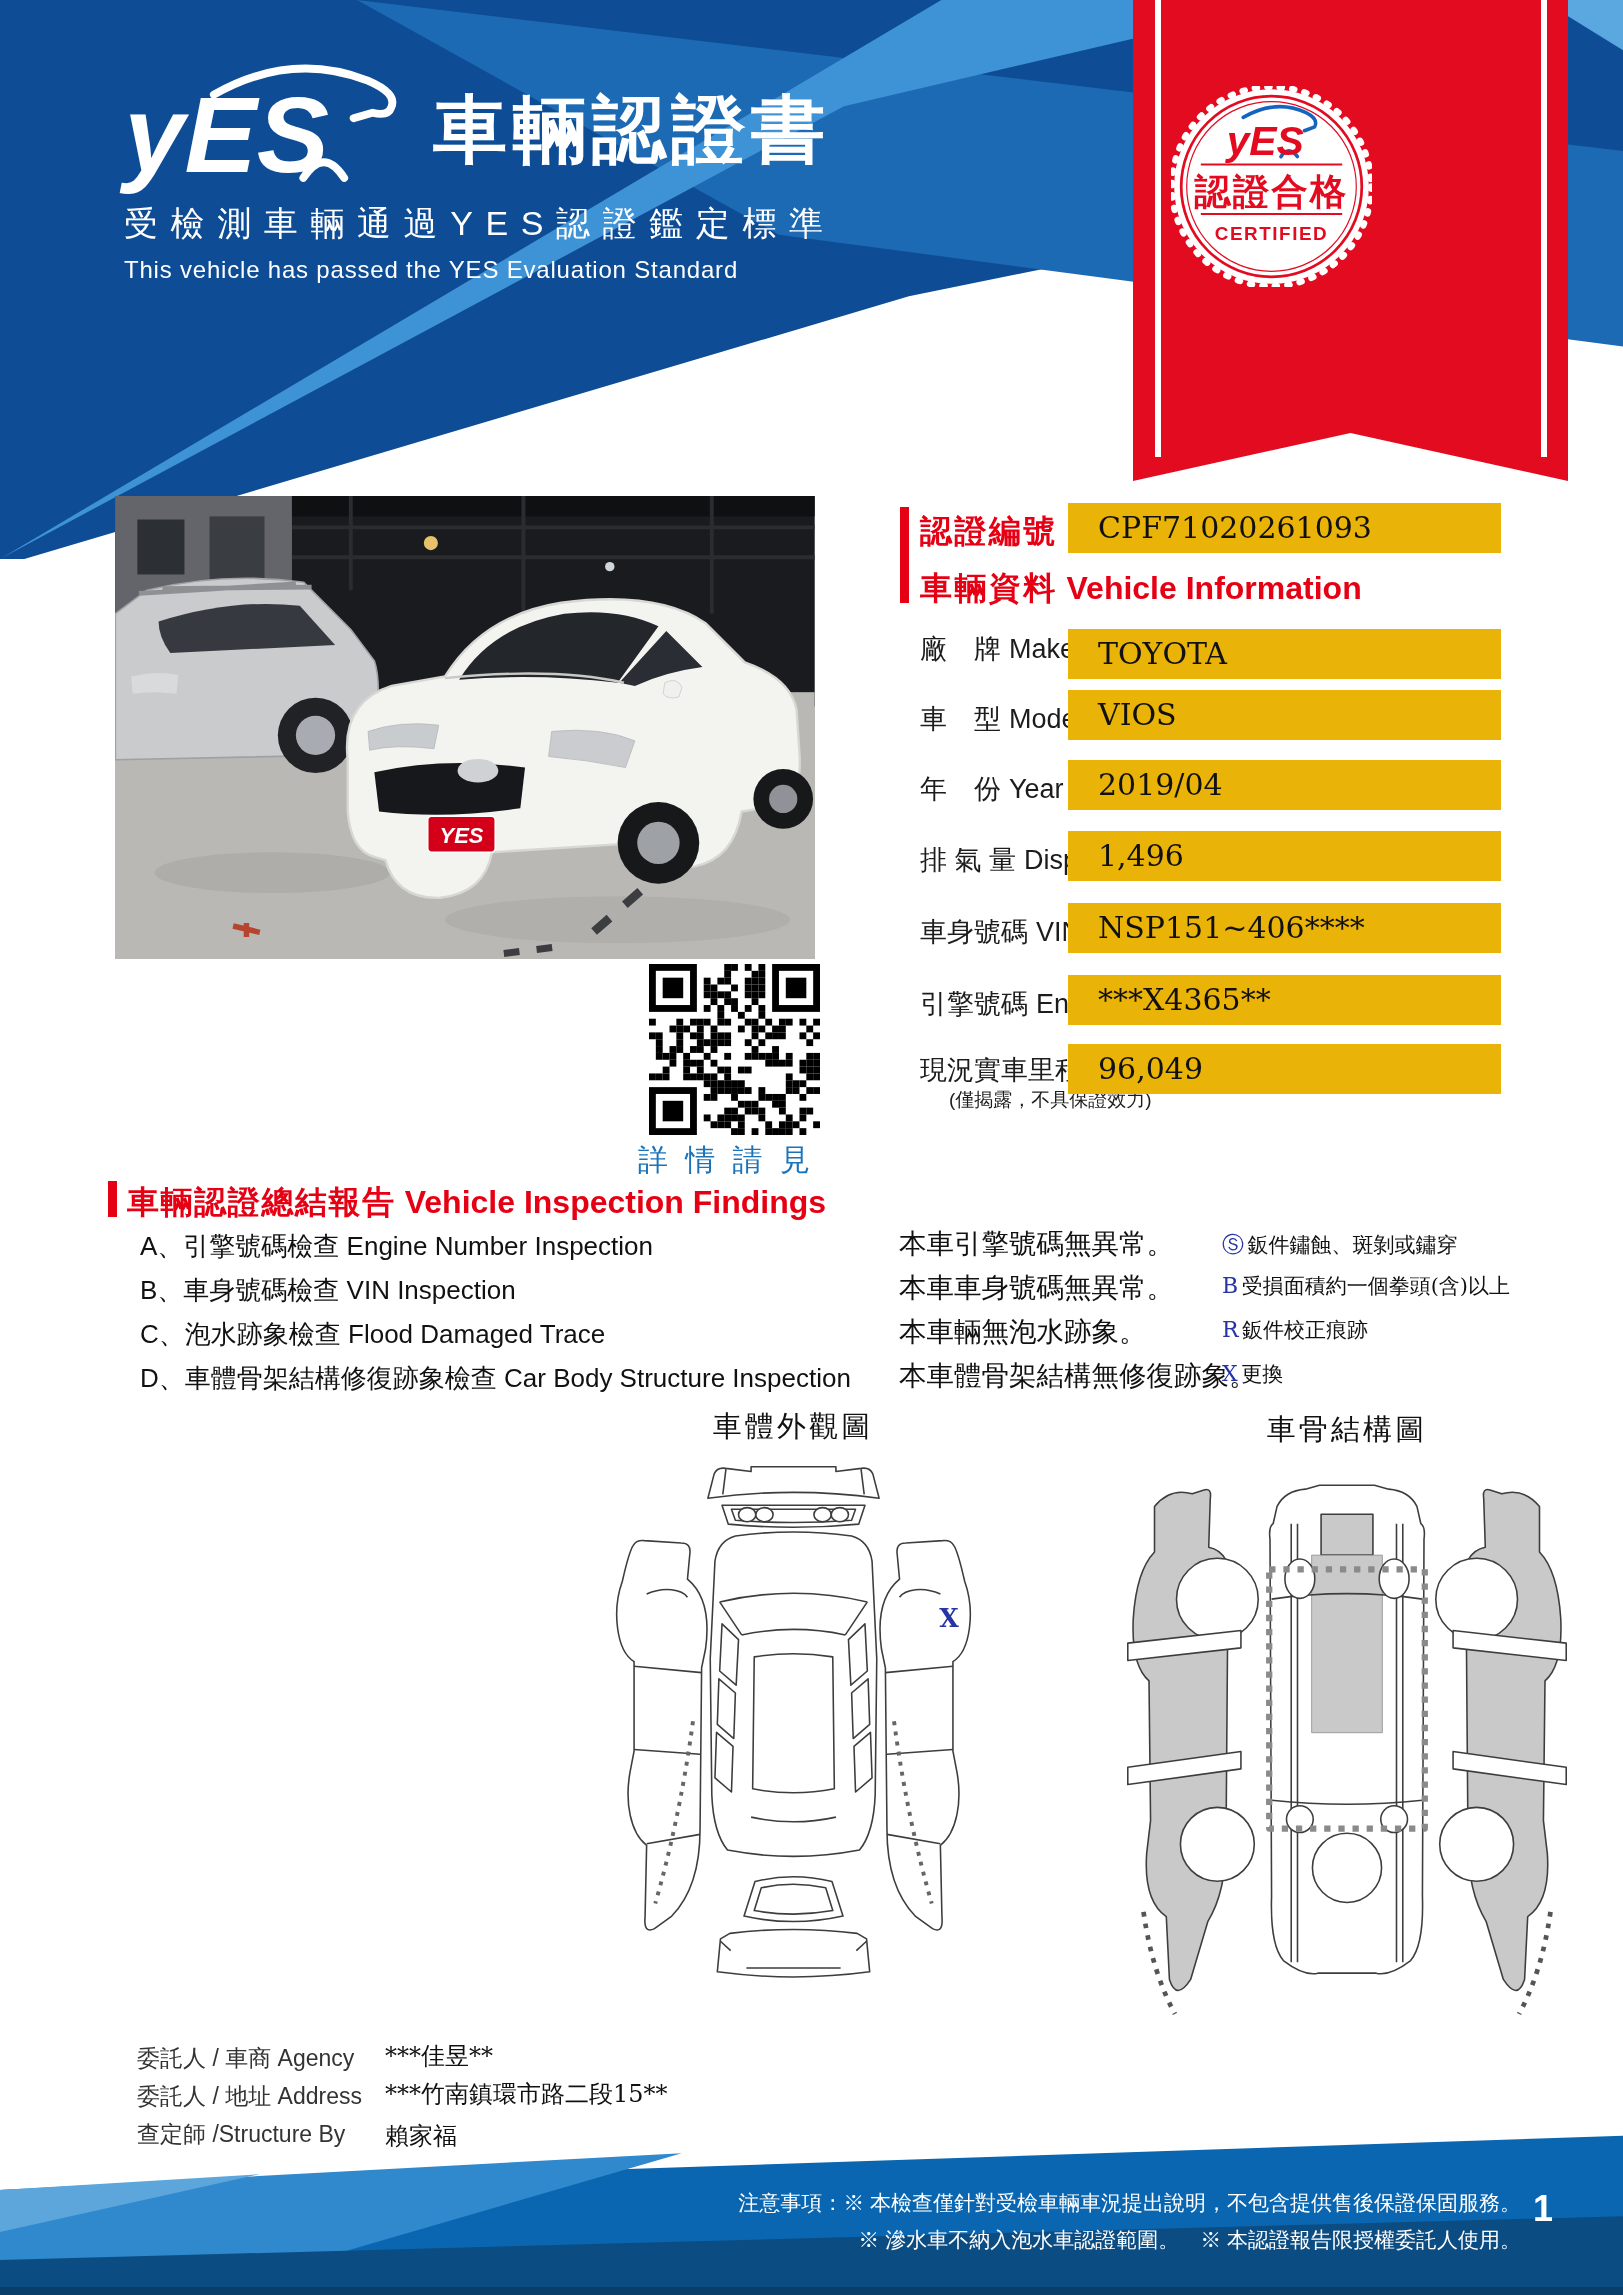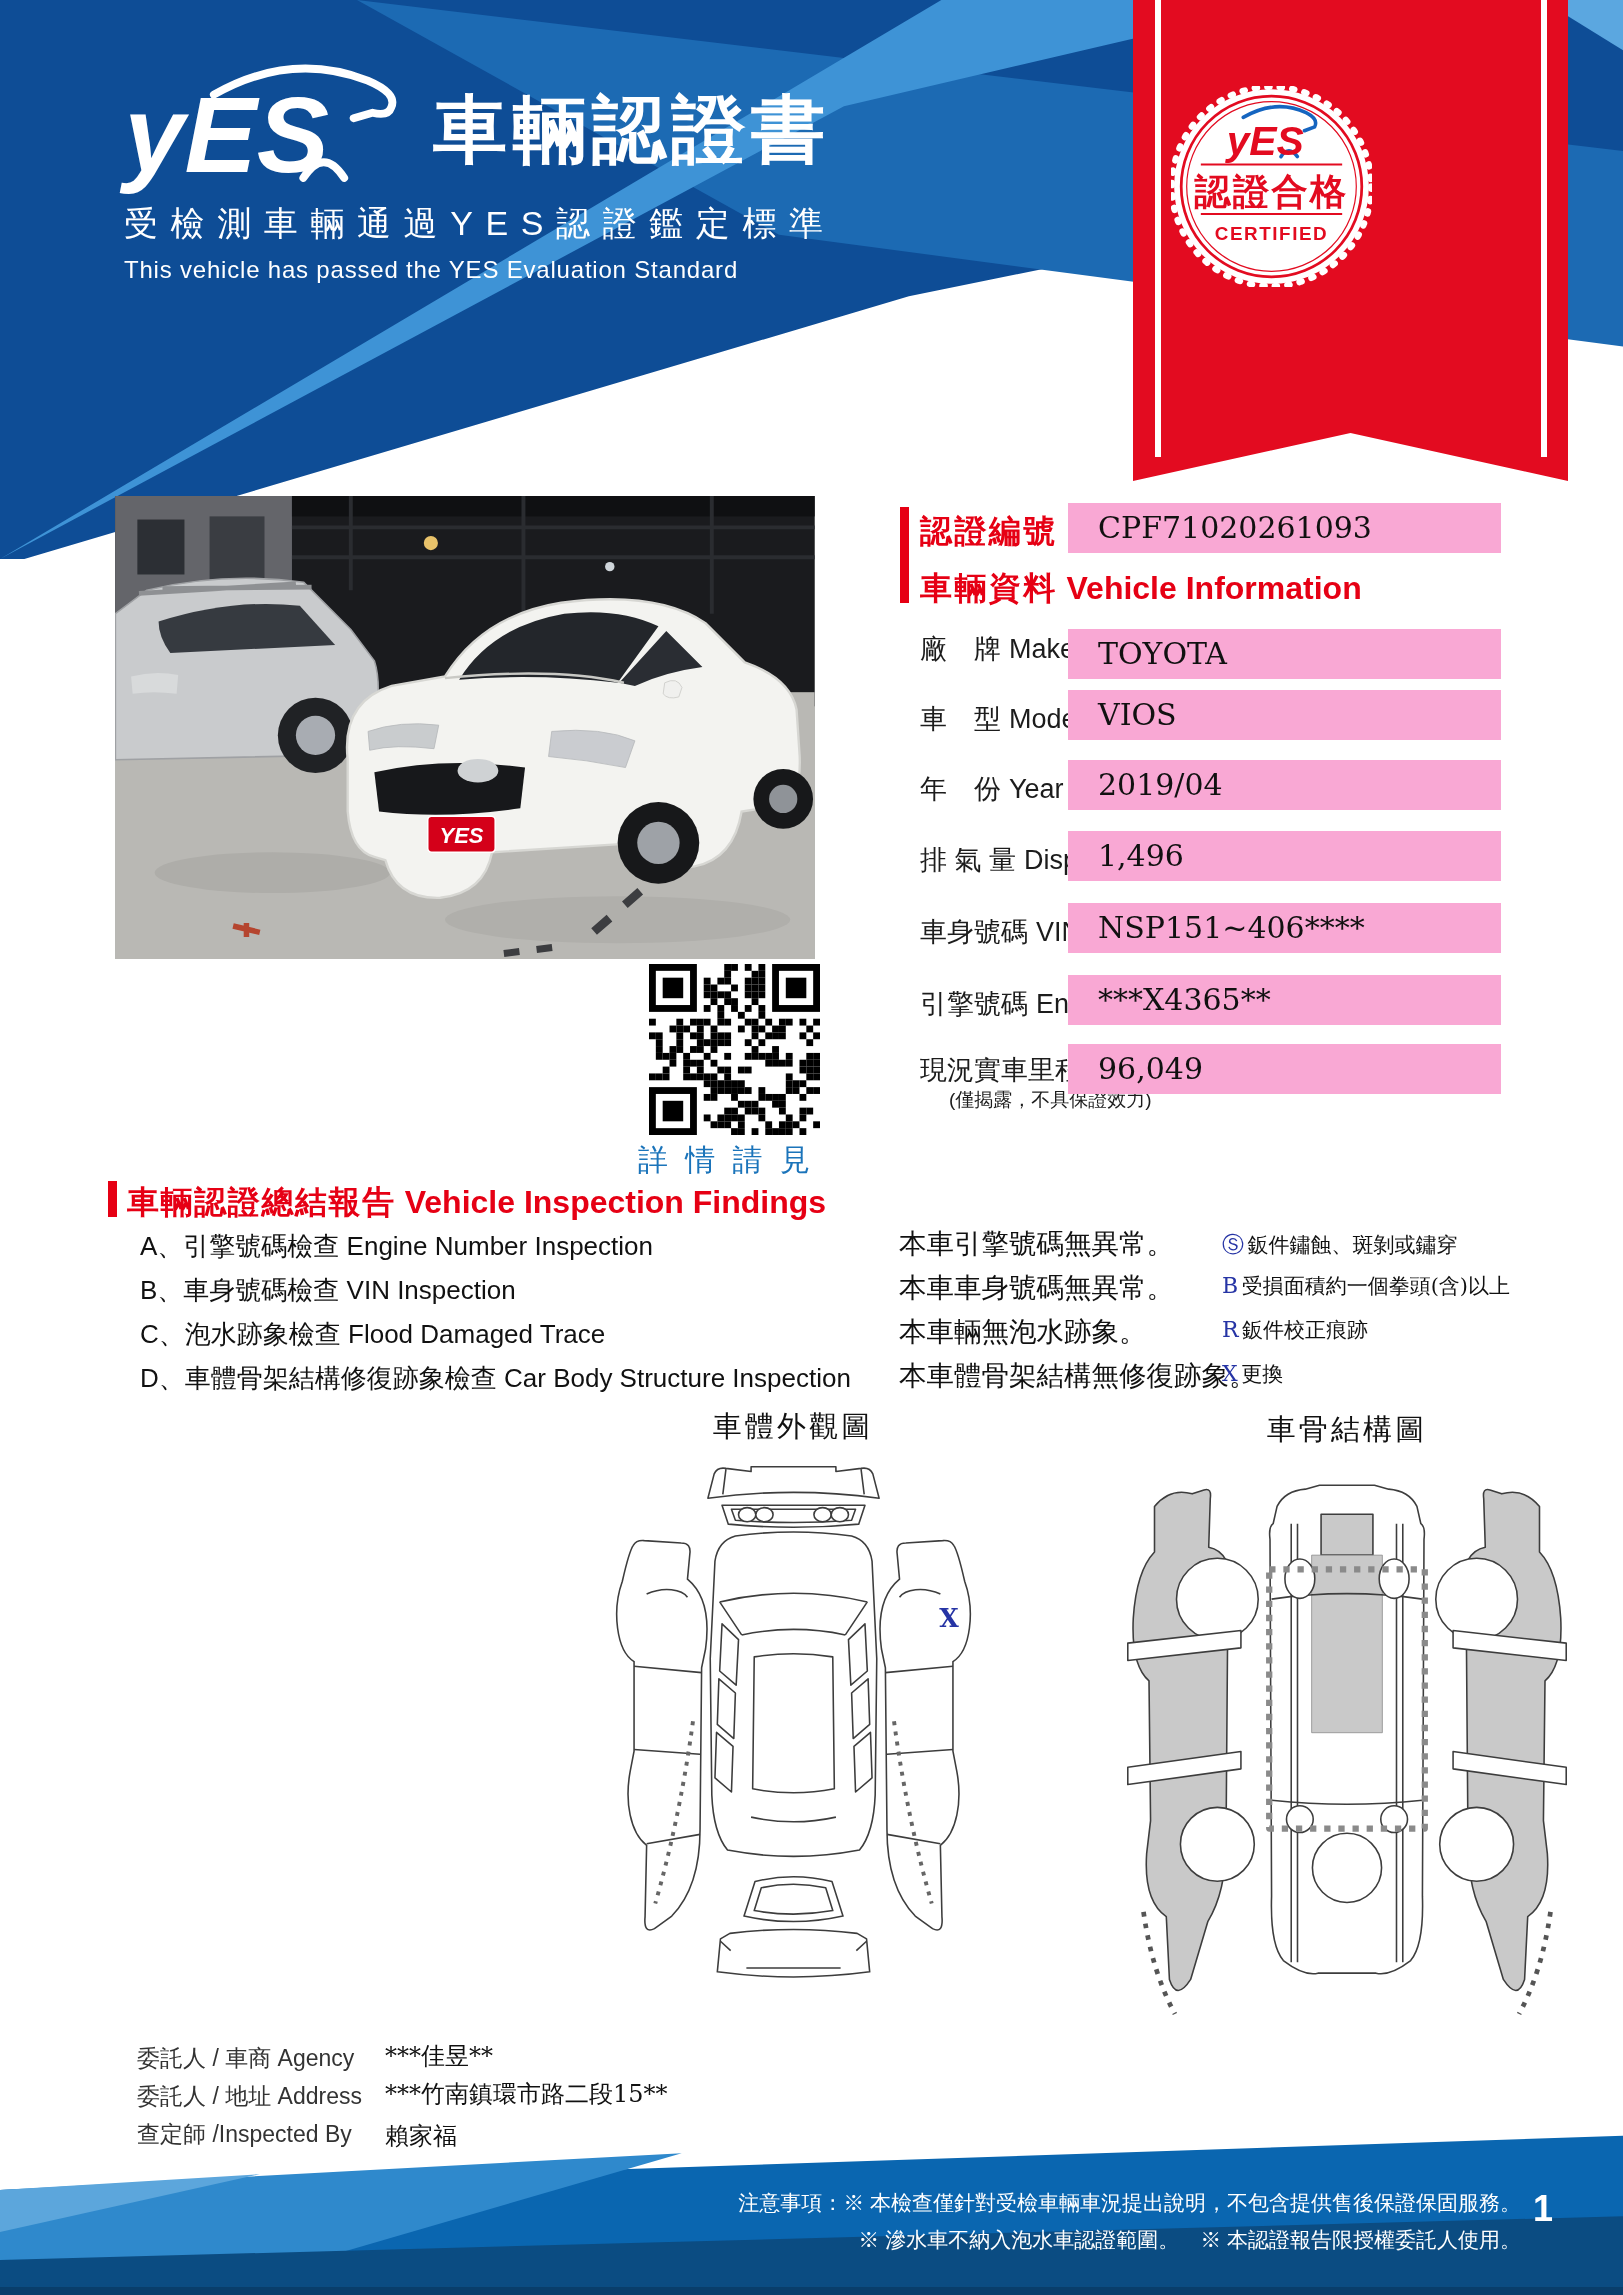--- a/index.html
+++ b/index.html
@@ -23,21 +23,21 @@
   
   .photo{left:115px;top:496px;width:700px;height:463px;background:#b9b8b4;}
   
   .qr-box{left:649px;top:964px;width:171px;height:171px;background:#fff;}
   .qr-caption{left:638px;top:1140px;width:204px;font-size:30px;letter-spacing:17.3px;color:#1b74ba;
               font-family:"DejaVu Serif",serif;white-space:nowrap;}
   
   .redbar{background:#e60014;}
   .sec-title{color:#e60014;font-weight:bold;font-size:32px;white-space:nowrap;}
   .sec-title .en{letter-spacing:0;}
-  .val-box{left:1068px;width:433px;height:50px;background:#f9a8d4;}
+  .val-box{left:1068px;width:433px;height:50px;background:#eab308;}
   .val-text{font-family:"DejaVu Serif",serif;font-size:30px;color:#111;line-height:50px;padding-left:30px;white-space:nowrap;}
   .row-label{font-size:27px;color:#1c1c1c;white-space:nowrap;}
   .row-label .en{margin-left:7.9px;}
   .mini-note{font-size:19px;color:#1c1c1c;}
   
   .item-line{font-size:26px;color:#111;white-space:nowrap;}
   .result-line{font-family:"DejaVu Serif",serif;font-size:27.5px;color:#111;white-space:nowrap;}
   .legend-sym{font-family:"DejaVu Serif",serif;font-size:22px;color:#2634a5;}
   .legend-text{font-family:"DejaVu Serif",serif;font-size:21px;color:#111;white-space:nowrap;}
   .diag-title{font-family:"DejaVu Serif",serif;font-size:29px;color:#111;text-align:center;width:236px;letter-spacing:3.1px;}
@@ -518,21 +518,21 @@
         <circle cx="285" cy="500" r="44" fill="#fff"></circle>
       </g>
       <rect x="186" y="120" width="198" height="330" fill="none" stroke="#8a8a8a" stroke-width="8" stroke-dasharray="8 10"></rect>
     </g>
   </svg>
 
   <div class="abs ag-label" style="left:137px;top:2043px;">委託人 / 車商 Agency</div>
   <div class="abs ag-value" style="left:385px;top:2040px;">***佳昱**</div>
   <div class="abs ag-label" style="left:137px;top:2081px;">委託人 / 地址 Address</div>
   <div class="abs ag-value" style="left:385px;top:2078px;">***竹南鎮環市路二段15**</div>
-  <div class="abs ag-label" style="left:137px;top:2119px;">查定師 /Inspected By</div>
+  <div class="abs ag-label" style="left:137px;top:2119px;">查定師 /Structure By</div>
   <div class="abs ag-value" style="left:385px;top:2120px;">賴家福</div>
 
   <div class="abs footer">
     <div class="fw fw1"></div>
     <div class="fw fw2"></div>
     <div class="fw fw3"></div>
     <div class="fw fw4"></div>
     <div class="fw fw5"></div>
     <div class="notes">
       <div><span>注意事項：</span><span>※ 本檢查僅針對受檢車輛車況提出說明，不包含提供售後保證保固服務。</span></div>

